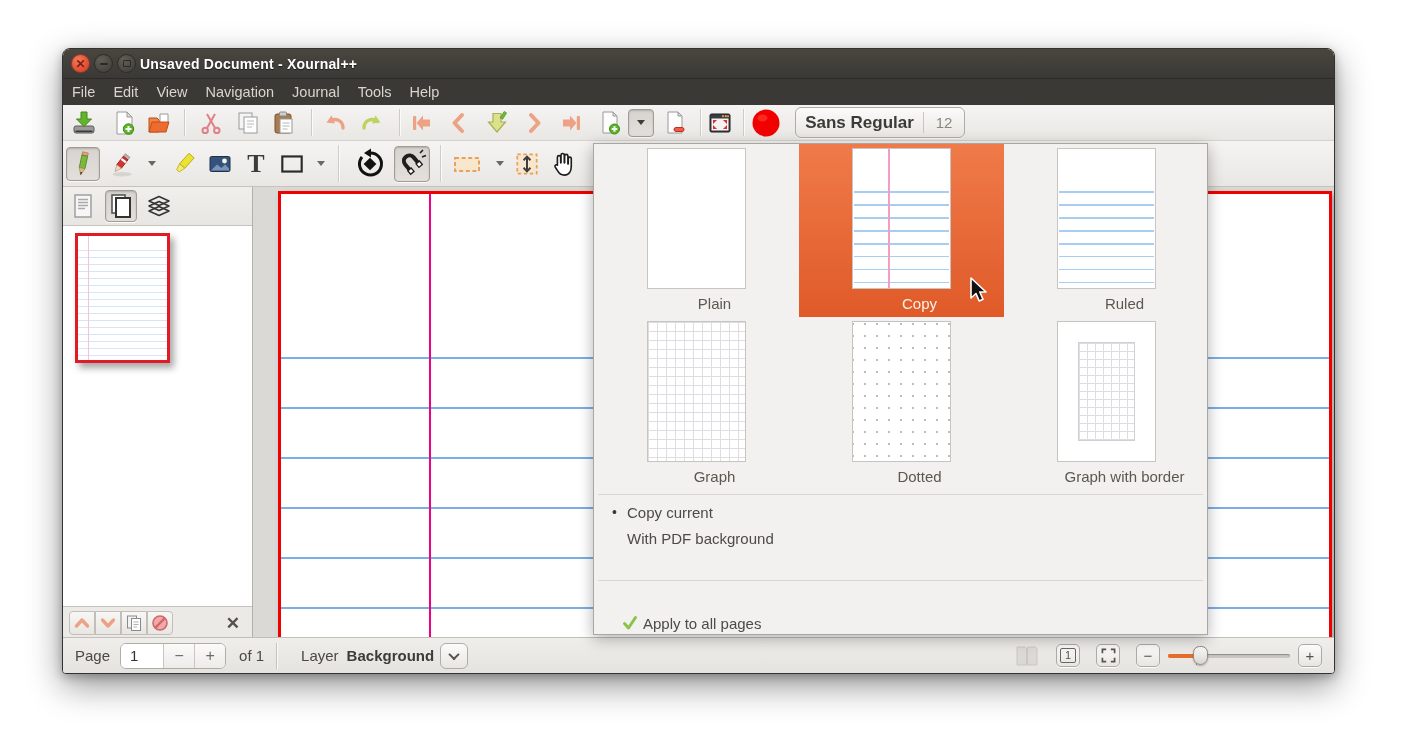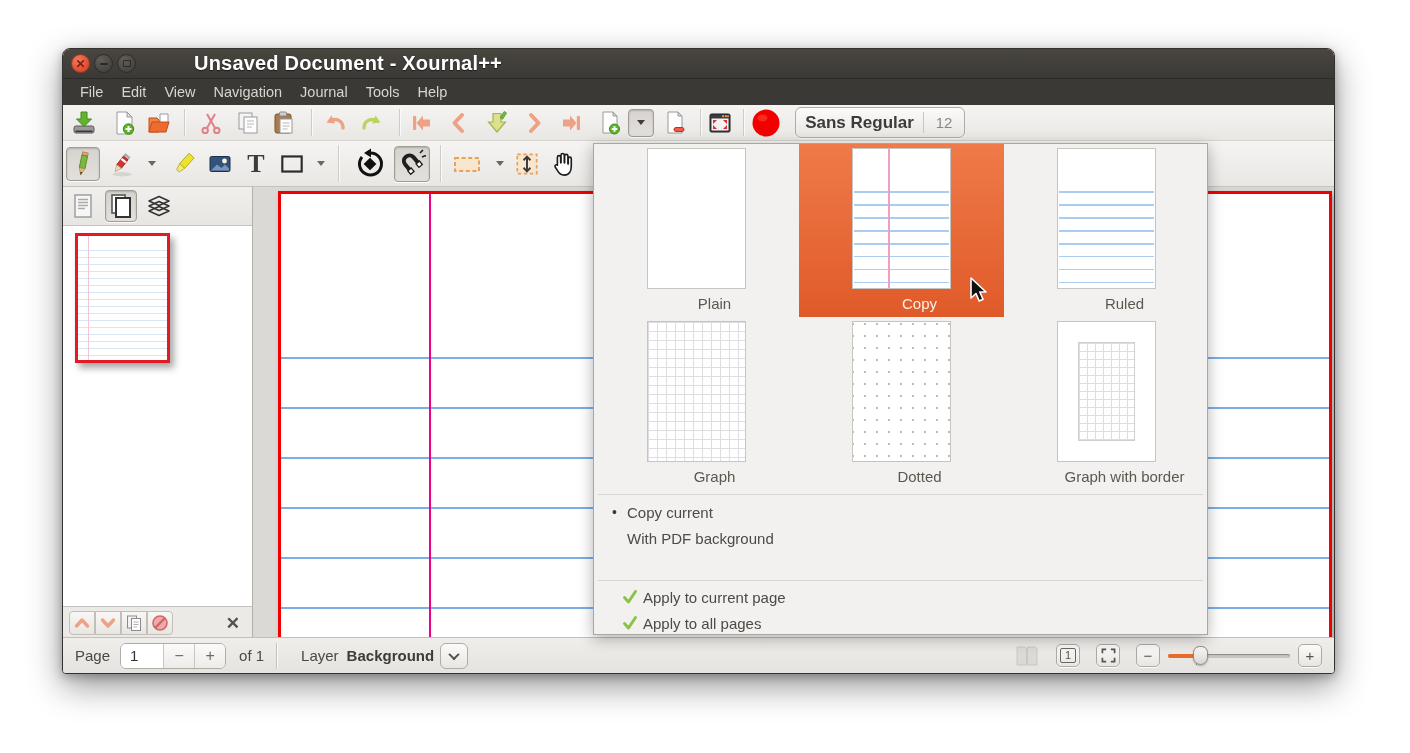--- a/index.html
+++ b/index.html
@@ -13,25 +13,25 @@
   
   .titlebar { position:absolute; left:0; top:0; right:0; height:30px;
     background:linear-gradient(#49463f,#3b3936); border-bottom:1px solid #2c2a27;
     display:flex; align-items:center; padding-left:8px; }
   .winbtn { width:19px; height:19px; border-radius:50%; margin-right:4px;
     display:flex; align-items:center; justify-content:center; }
   .winbtn.close { background:radial-gradient(circle at 35% 30%, #f4795c, #dd4b32 70%); border:1px solid #9e3a22; color:#7d1f0c; font-size:12px; font-weight:bold; line-height:1; }
   .winbtn.gray { background:radial-gradient(circle at 35% 30%, #605d56, #47443f 75%); border:1px solid #2f2d29; }
   .winbtn .min-sym { width:8px; height:2px; background:#2b2925; border-radius:1px; }
   .winbtn .max-sym { width:8px; height:7px; border:1.5px solid #2b2925; border-radius:1px; }
-  .title { color:#fff; font-weight:bold; font-size:20px; margin-left:54px; text-shadow:0 1px 1px rgba(0,0,0,.6); letter-spacing:.2px; }
+  .title { color:#fff; font-weight:bold; font-size:14px; text-shadow:0 1px 1px rgba(0,0,0,.6); letter-spacing:.2px; }
 
   
   .menubar { position:absolute; left:0; top:30px; right:0; height:26px; background:#3b3936;
-    display:flex; align-items:center; padding-left:8px;text-align:right; }
+    display:flex; align-items:center; padding-left:0;text-align:right; }
   .menu-item { color:#d9d5cd; font-size:14.5px; padding:3px 9px; }
 
   
   .toolbar { position:absolute; left:0; right:0; display:flex; align-items:center;
     background:linear-gradient(#f5f4f2,#e9e7e4); }
   .tb1 { top:56px; height:36px; border-bottom:1px solid #d6d3ce; }
   .tb2 { top:92px; height:46px; border-bottom:1px solid #c6c3be; }
   .tbtn { width:30px; height:30px; display:flex; align-items:center; justify-content:center; flex:none; }
   .tbtn2 { width:34px; height:34px; display:flex; align-items:center; justify-content:center; flex:none; }
   .big { width:36px; height:36px; }
@@ -539,26 +539,20 @@
     <div class="popt-zone">
       <div class="psep" style="top:4px"></div>
       <div class="popt" style="top:9px">
         <span class="bullet">•</span>
         <span>Copy current</span>
       </div>
       <div class="popt" style="top:35px">
         <span class="indent">With PDF background</span>
       </div>
       <div class="psep" style="top:90px"></div>
-      <div class="popt" style="top:94px">
-        <svg class="check" width="18" height="18" viewBox="0 0 18 18">
-          <path d="M3.5 9.5 L7.5 14 L14.5 3.5" fill="none" stroke="#8bc34a" stroke-width="3" stroke-linecap="round" stroke-linejoin="round"></path>
-        </svg>
-        <span style="margin-left:3px">Apply to current page</span>
-      </div>
       <div class="popt" style="top:120px">
         <svg class="check" width="18" height="18" viewBox="0 0 18 18">
           <path d="M3.5 9.5 L7.5 14 L14.5 3.5" fill="none" stroke="#8bc34a" stroke-width="3" stroke-linecap="round" stroke-linejoin="round"></path>
         </svg>
         <span style="margin-left:3px">Apply to all pages</span>
       </div>
     </div>
   </div>
 
   <svg class="cursor" width="20" height="28" viewBox="0 0 20 28">

